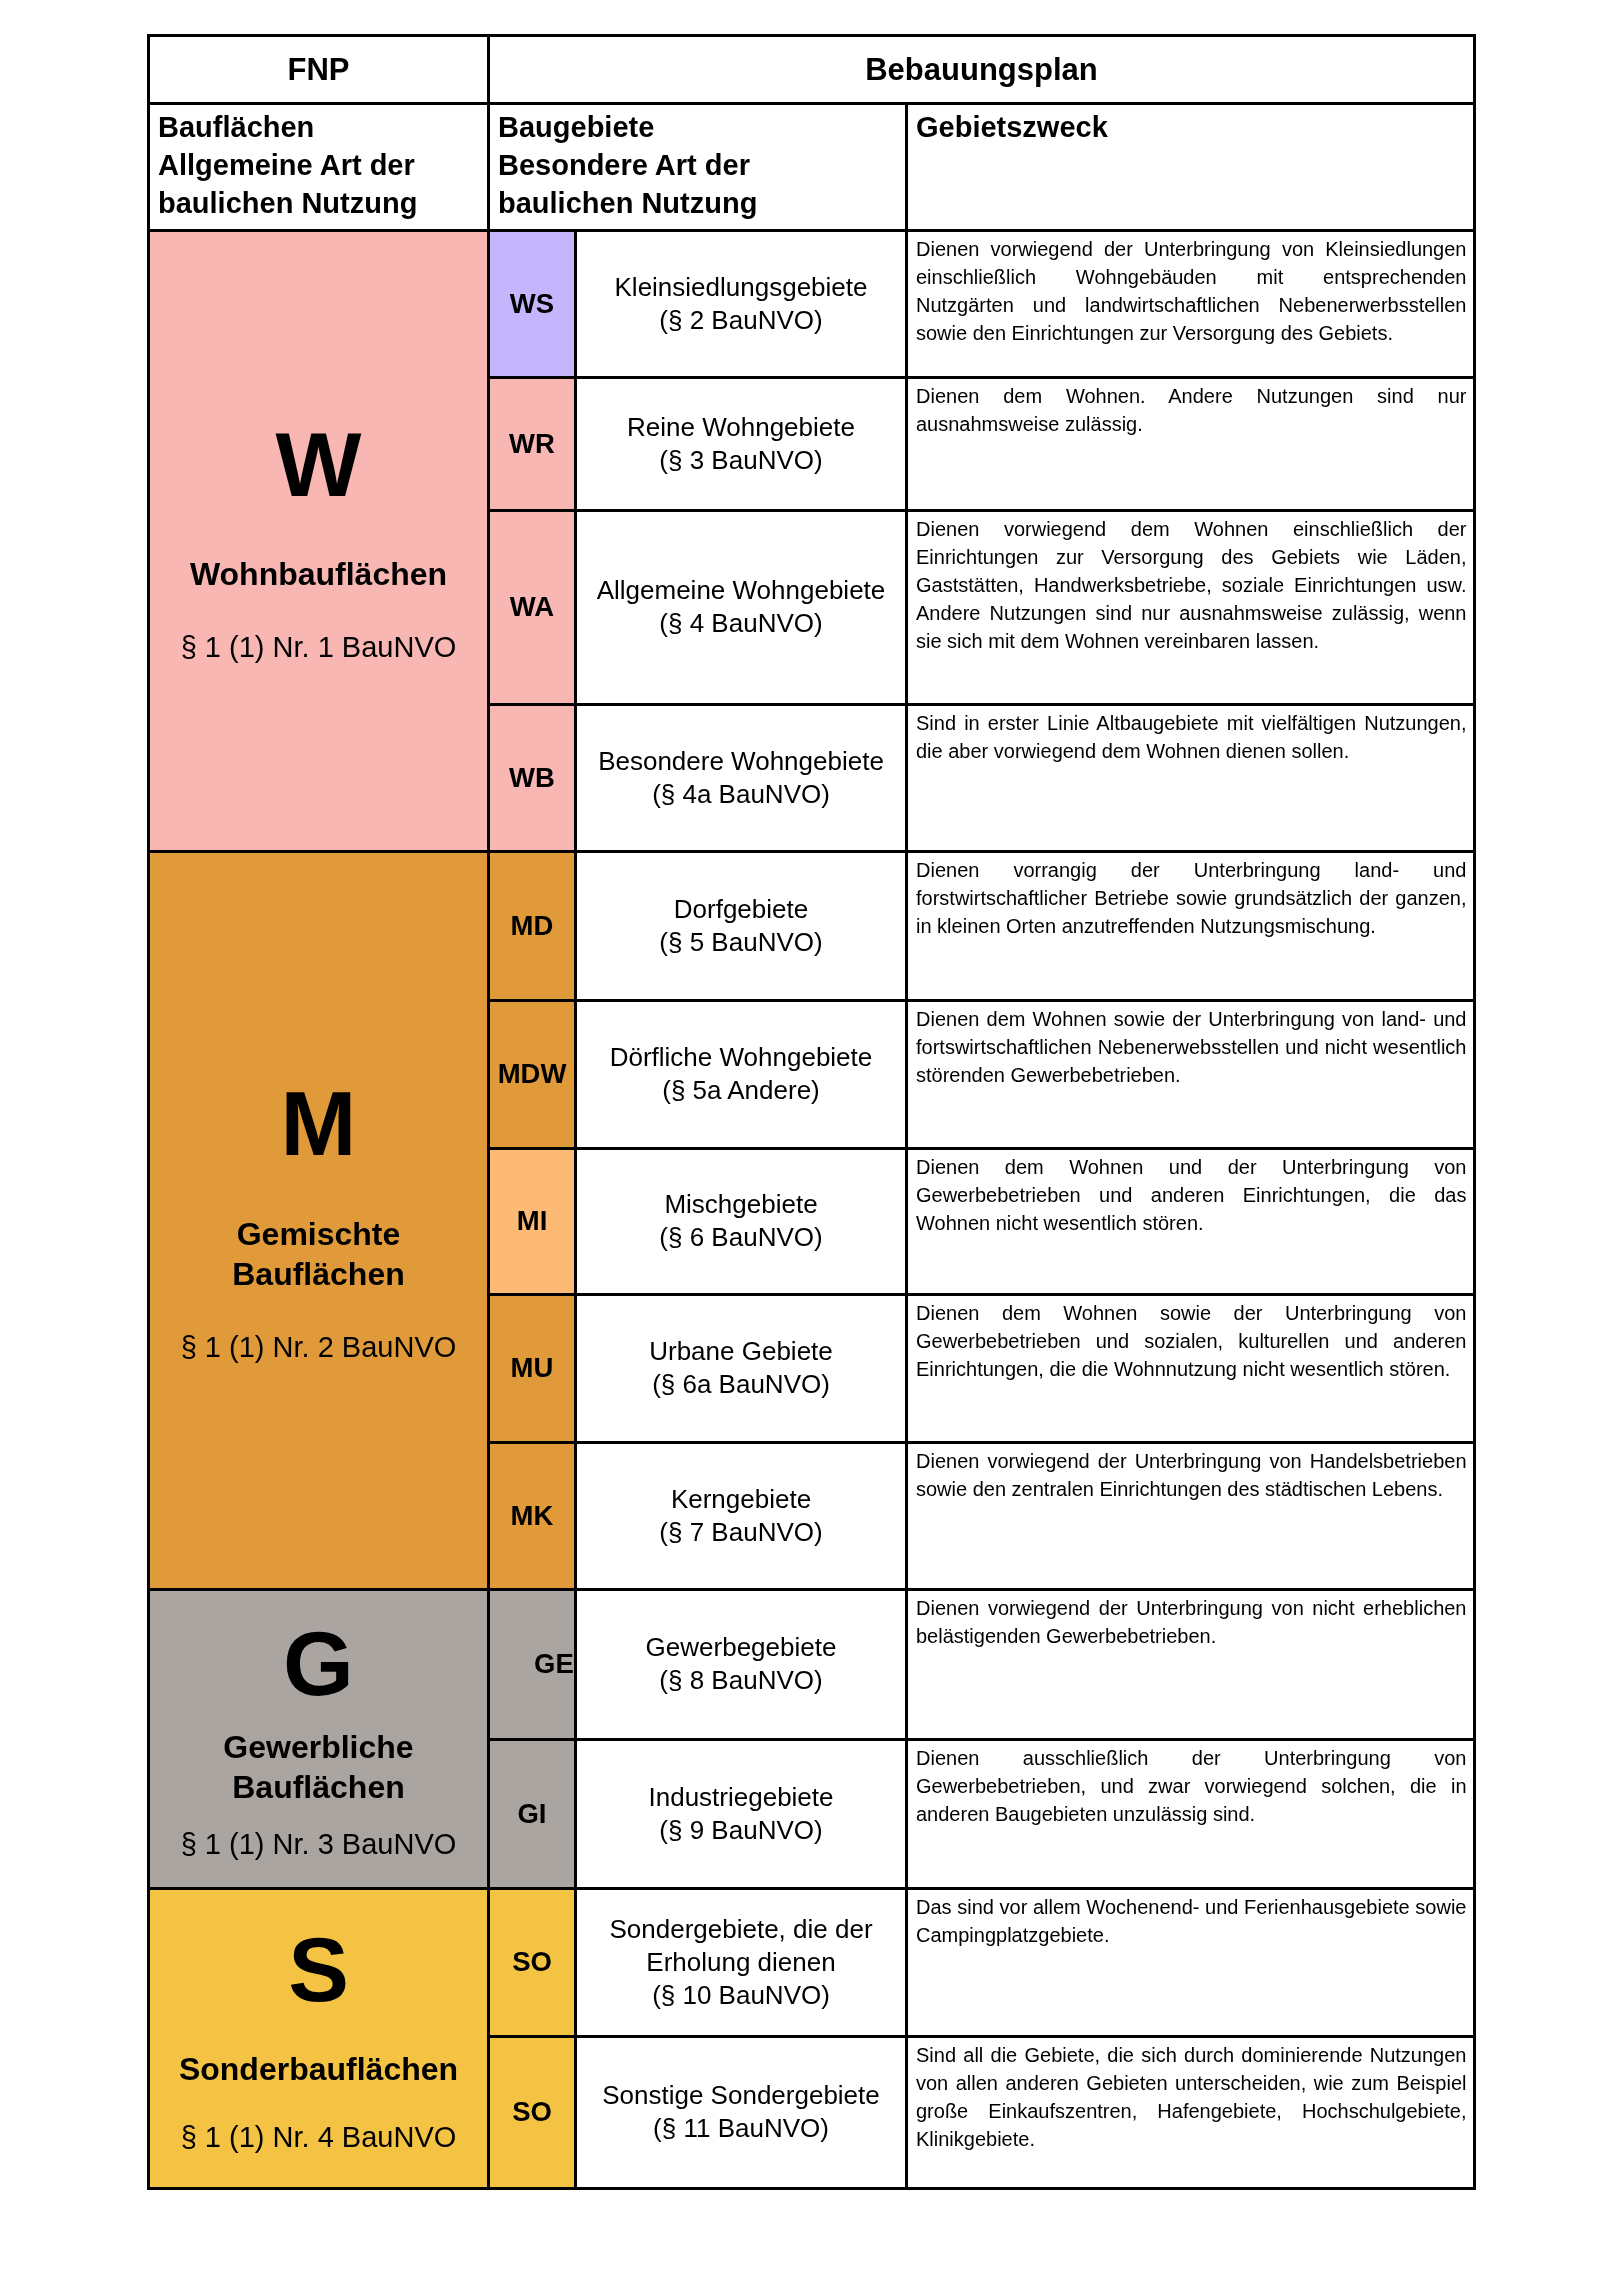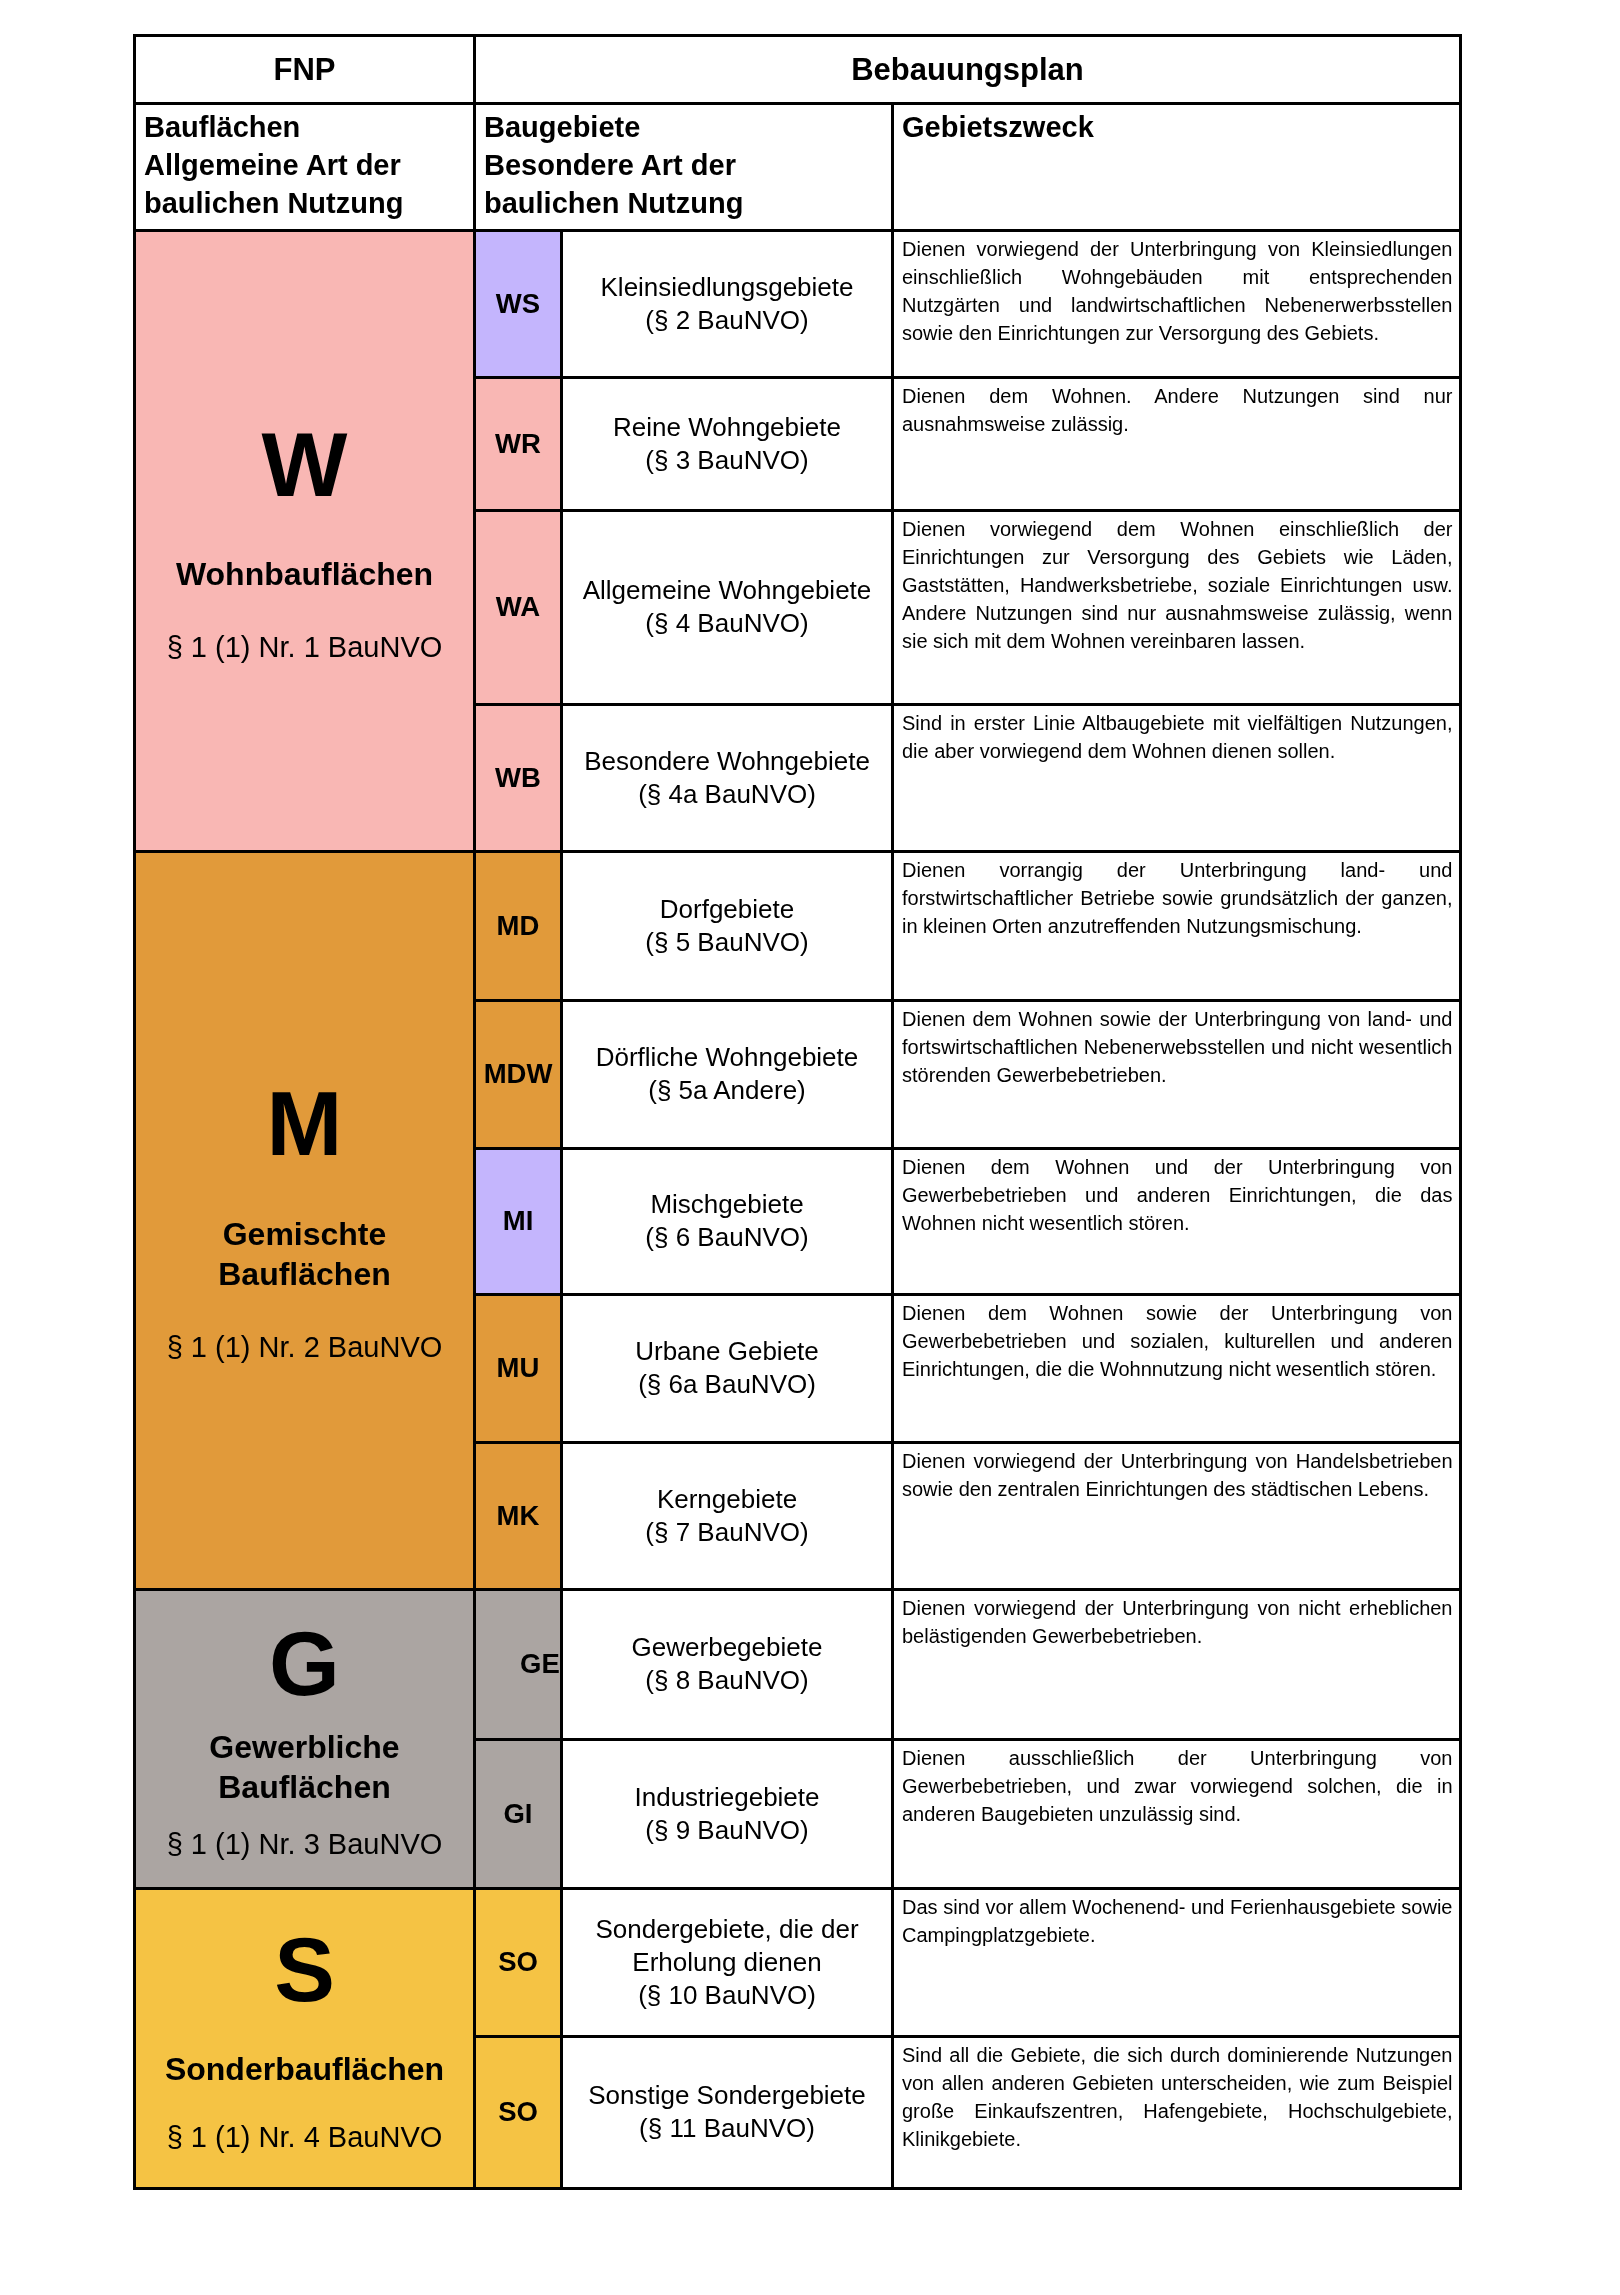--- a/index.html
+++ b/index.html
@@ -13,21 +13,21 @@
   }
   .page {
     position: relative;
     width: 1621px;
     height: 2295px;
     background: #ffffff;
     overflow: hidden;
   }
   table.bau {
     position: absolute;
-    left: 133px;
+    left: 147px;
     top: 34px;
     width: 1326px;
     border-collapse: collapse;
     table-layout: fixed;
   }
   table.bau th, table.bau td {
     border: 3.2px solid #000000;
     overflow: hidden;
   }
   th.h1 {
@@ -171,21 +171,21 @@
     </tr>
     <tr style="height:148px">
       <td class="code-cell bg-m" data-bind="rows.5.code" data-bind-bg="groups.1.color" style="background-color: rgb(225, 154, 58);">MDW</td>
       <td class="name-cell">
         <div data-bind="rows.5.name">Dörfliche Wohngebiete</div>
         <div data-bind="rows.5.ref">(§ 5a Andere)</div>
       </td>
       <td class="zweck-cell" data-bind="rows.5.zweck">Dienen dem Wohnen sowie der Unterbringung von land- und fortswirtschaftlichen Nebenerwebsstellen und nicht wesentlich störenden Gewerbebetrieben.</td>
     </tr>
     <tr style="height:146px">
-      <td class="code-cell bg-m" data-bind="rows.6.code" data-bind-bg="groups.1.color" style="background-color: #c4b5fd; margin-left: 20px;">MI</td>
+      <td class="code-cell bg-m" data-bind="rows.6.code" data-bind-bg="groups.1.color" style="background-color: #fdba74; margin-left: 20px;">MI</td>
       <td class="name-cell">
         <div data-bind="rows.6.name">Mischgebiete</div>
         <div data-bind="rows.6.ref">(§ 6 BauNVO)</div>
       </td>
       <td class="zweck-cell" data-bind="rows.6.zweck">Dienen dem Wohnen und der Unterbringung von Gewerbebetrieben und anderen Einrichtungen, die das Wohnen nicht wesentlich stören.</td>
     </tr>
     <tr style="height:148px">
       <td class="code-cell bg-m" data-bind="rows.7.code" data-bind-bg="groups.1.color" style="background-color: rgb(225, 154, 58);">MU</td>
       <td class="name-cell">
         <div data-bind="rows.7.name">Urbane Gebiete</div>

